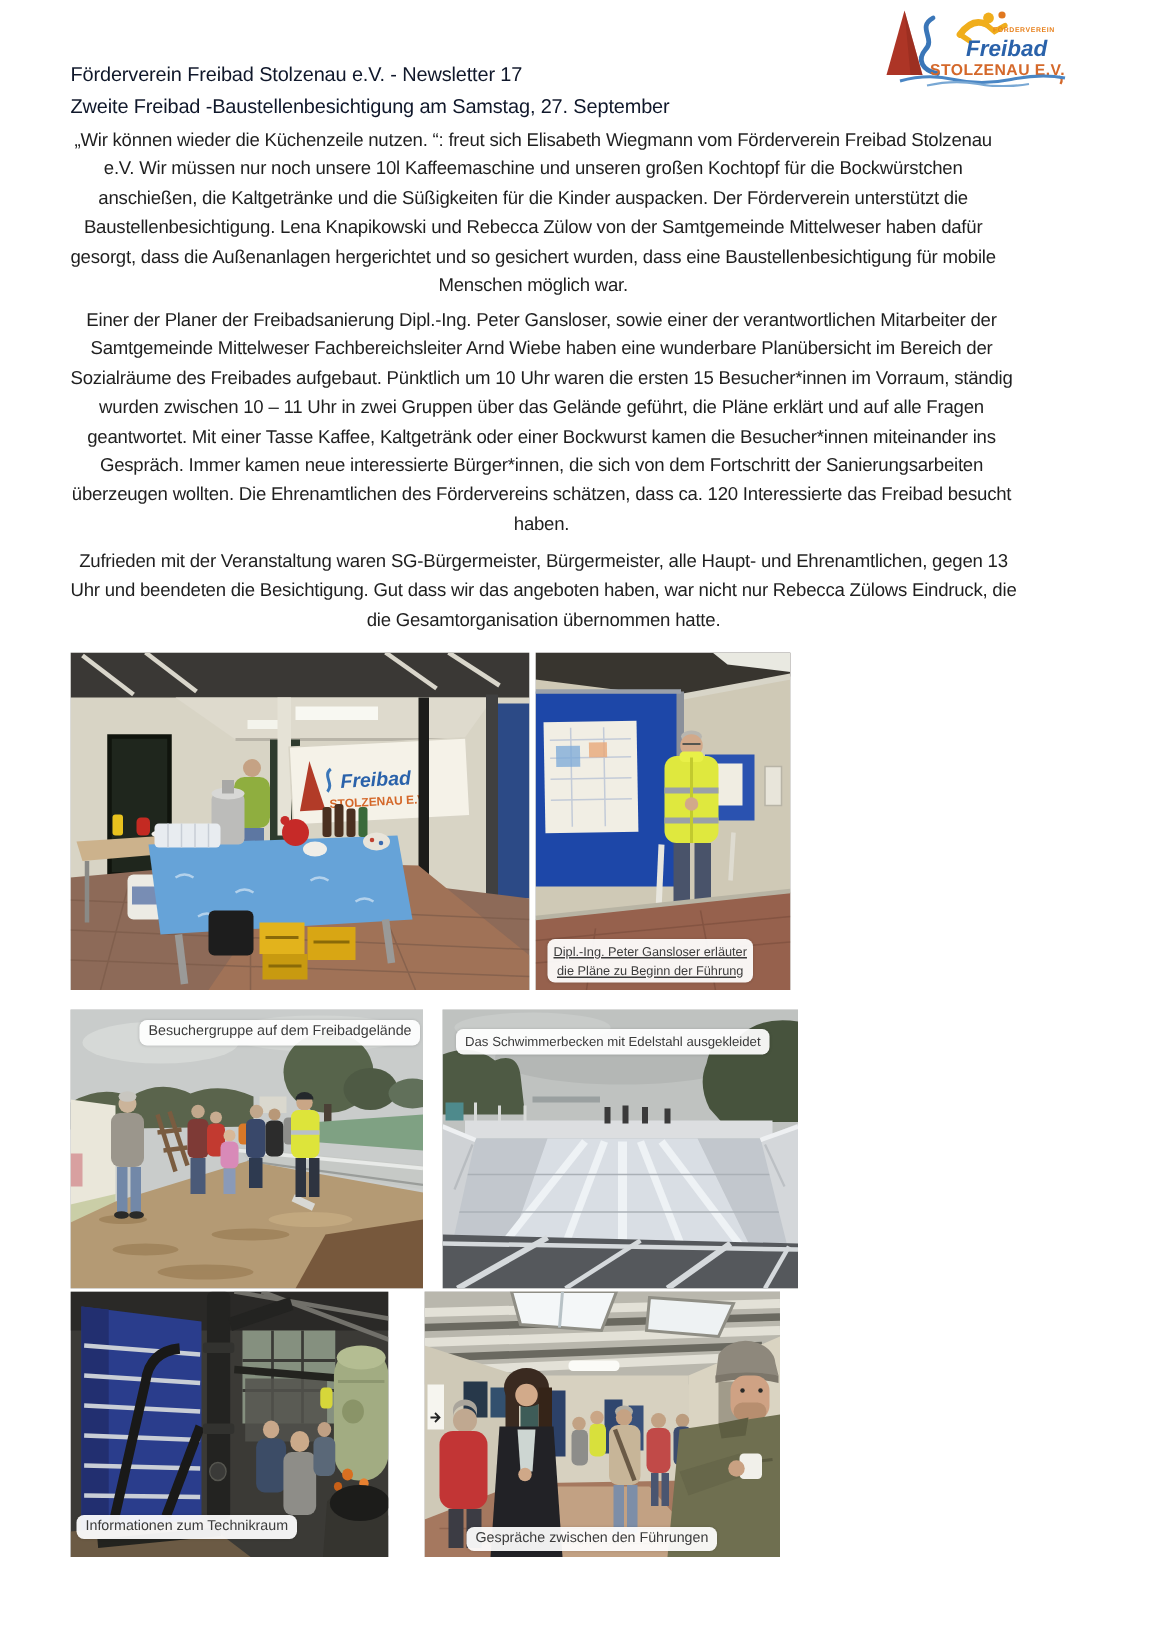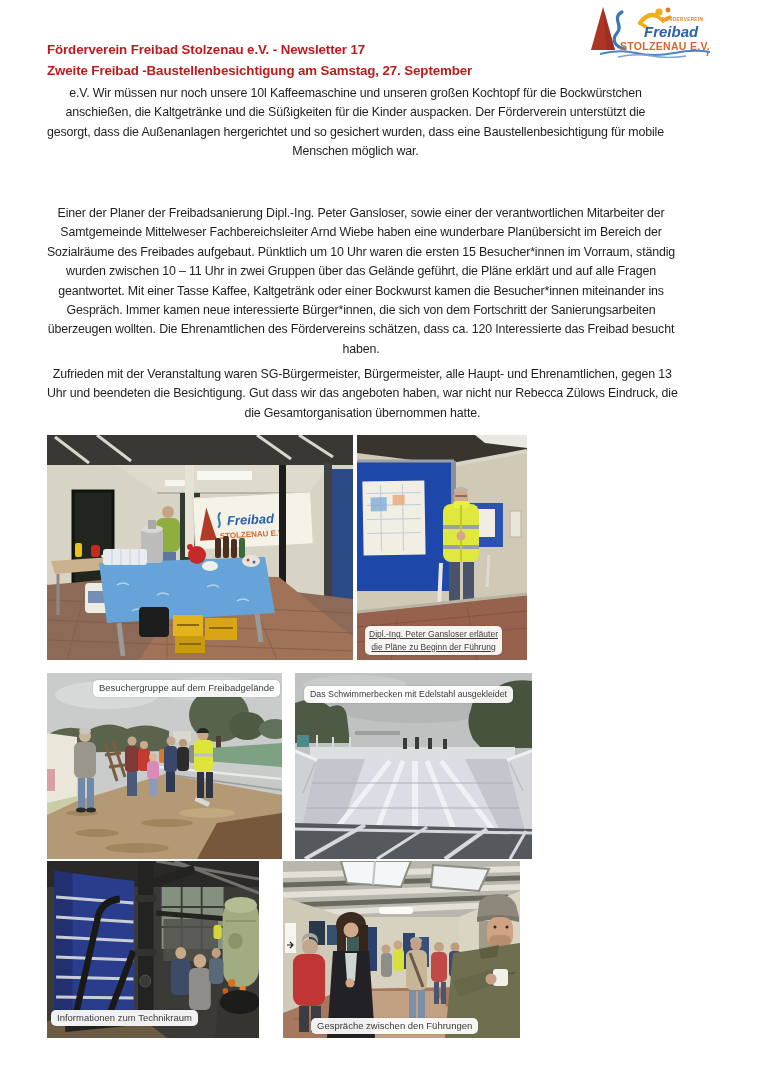--- a/index.html
+++ b/index.html
@@ -3,21 +3,21 @@
 <meta charset="utf-8">
 <style>
   html,body{margin:0;padding:0;}
   body{
     width:768px;height:1087px;background:#ffffff;overflow:hidden;position:relative;
     font-family:"Liberation Sans", sans-serif;
   }
   .page{position:absolute;inset:0;text-align:center;}
   .logo{position:absolute;left:588px;top:4px;width:130px;height:54px;}
   .title-line{
-    position:absolute;left:47px;font-weight:bold;font-size:13.3px;color:#b91c1c;
+    position:absolute;left:47px;font-weight:normal;font-size:13.3px;color:#0f172a;
     white-space:nowrap;letter-spacing:-0.1px;
   }
   .t1{top:42px;} .t2{top:63px;}
   .para{
     position:absolute;left:47px;font-size:12.4px;line-height:19.4px;color:#1f1f1f;
     letter-spacing:-0.15px;
   }
   .para div{white-space:nowrap;}
   .p1{top:84px;} .p2{top:204px;} .p3{top:365px;}
   figure.photo{position:absolute;margin:0;overflow:hidden;background:#bbb;}
@@ -57,22 +57,24 @@
     <text x="32" y="46" font-size="10.5" font-weight="bold" letter-spacing="0.3" fill="#d4682a">STOLZENAU E.V.</text>
     <path d="M118,47 q3,1 1,5" stroke="#d4682a" stroke-width="1.5" fill="none"></path>
     <path d="M12,50 Q30,45 48,49 T86,49 T122,48" stroke="#4a86c4" stroke-width="2" fill="none"></path>
     <path d="M30,53 Q48,49 64,52 T98,52" stroke="#79a8d4" stroke-width="1.5" fill="none"></path>
   </svg>
 
   <div class="title-line t1">Förderverein Freibad Stolzenau e.V. - Newsletter 17</div>
   <div class="title-line t2">Zweite Freibad -Baustellenbesichtigung am Samstag, 27. September</div>
 
   <div class="para p1">
+      <div>„Wir können wieder die Küchenzeile nutzen. “: freut sich Elisabeth Wiegmann vom Förderverein Freibad Stolzenau</div>
       <div>e.V. Wir müssen nur noch unsere 10l Kaffeemaschine und unseren großen Kochtopf für die Bockwürstchen</div>
       <div>anschießen, die Kaltgetränke und die Süßigkeiten für die Kinder auspacken. Der Förderverein unterstützt die</div>
+      <div>Baustellenbesichtigung. Lena Knapikowski und Rebecca Zülow von der Samtgemeinde Mittelweser haben dafür</div>
       <div>gesorgt, dass die Außenanlagen hergerichtet und so gesichert wurden, dass eine Baustellenbesichtigung für mobile</div>
       <div>Menschen möglich war.</div>
     </div>
   <div class="para p2">
       <div>Einer der Planer der Freibadsanierung Dipl.-Ing. Peter Gansloser, sowie einer der verantwortlichen Mitarbeiter der</div>
       <div>Samtgemeinde Mittelweser Fachbereichsleiter Arnd Wiebe haben eine wunderbare Planübersicht im Bereich der</div>
       <div>Sozialräume des Freibades aufgebaut. Pünktlich um 10 Uhr waren die ersten 15 Besucher*innen im Vorraum, ständig</div>
       <div>wurden zwischen 10 – 11 Uhr in zwei Gruppen über das Gelände geführt, die Pläne erklärt und auf alle Fragen</div>
       <div>geantwortet. Mit einer Tasse Kaffee, Kaltgetränk oder einer Bockwurst kamen die Besucher*innen miteinander ins</div>
       <div>Gespräch. Immer kamen neue interessierte Bürger*innen, die sich von dem Fortschritt der Sanierungsarbeiten</div>

